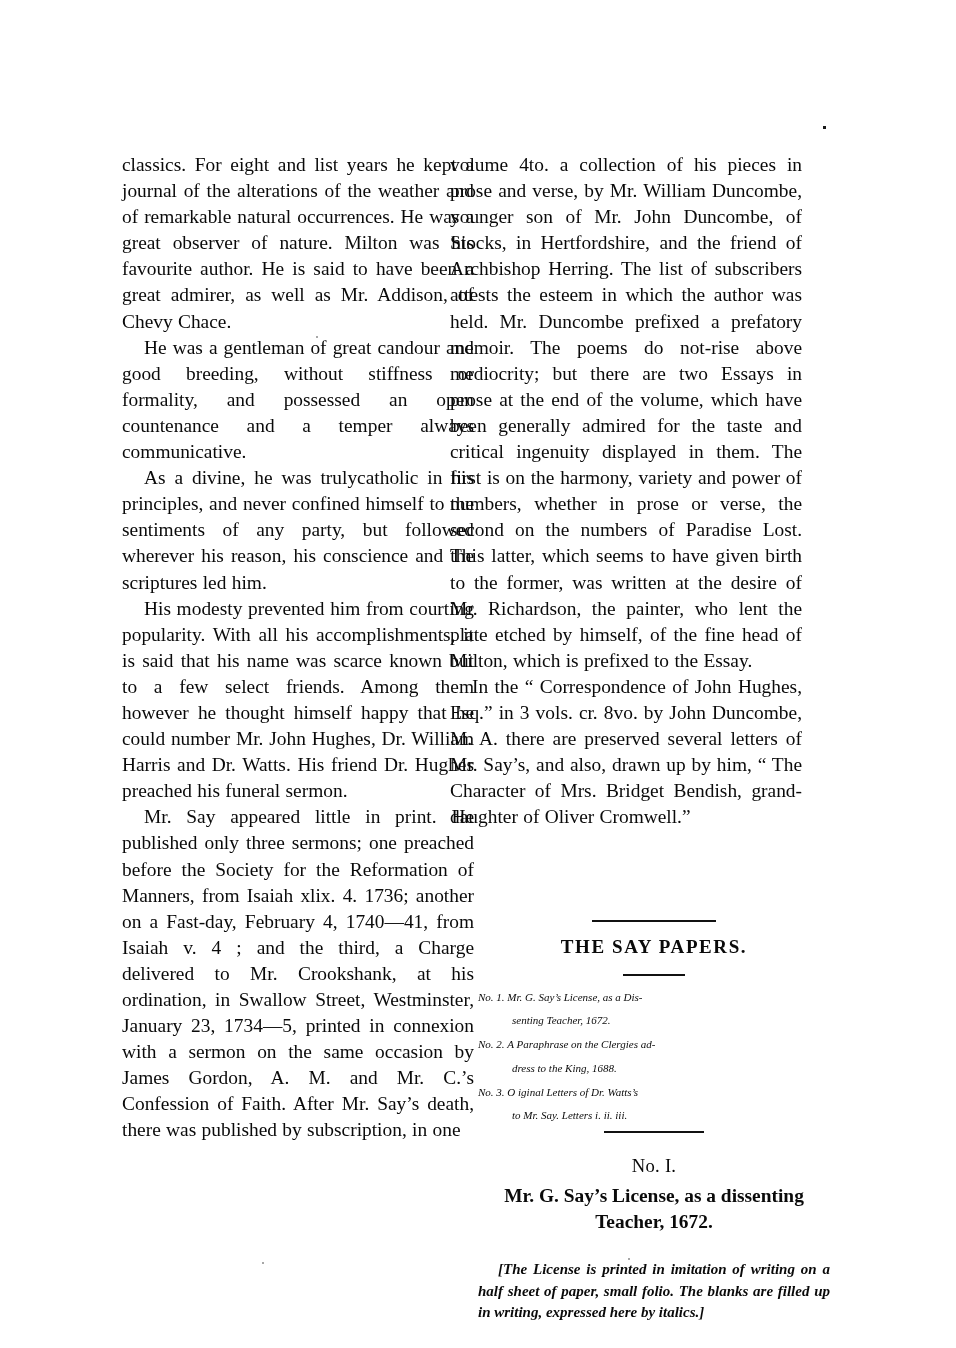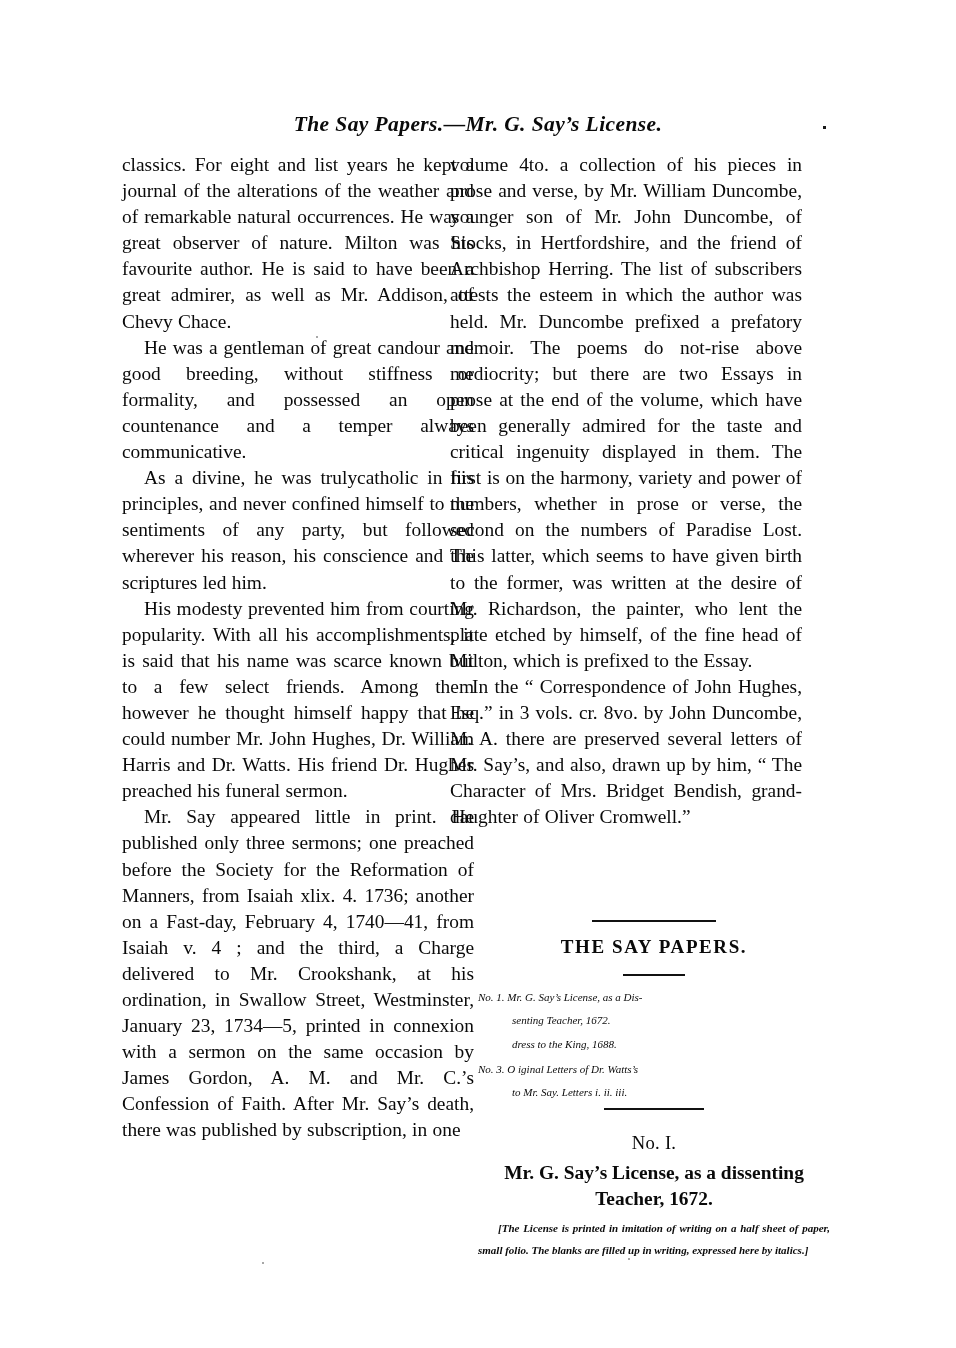--- a/index.html
+++ b/index.html
@@ -113,24 +113,24 @@
   .no-subtitle {
     text-align: center;
     font-size: 19.4px;
     line-height: 26px;
     margin-top: 6px;
     font-weight: bold;
   }
   .no-subtitle .line2 { display: block; }
 
   .editor-note {
-    margin-top: 6px;
+    margin-top: 24px;
     font-style: italic;
     font-weight: bold;
-    font-size: 11px;
+    font-size: 15px;
     line-height: 21.6px;
     text-align: justify;
     text-align-last: left;
     text-indent: 20px;
   }
 
   
   .speck {
     position: absolute;
     background: #2a2a2a;
@@ -138,21 +138,20 @@
     width: 2px;
     height: 2px;
     border-radius: 50%;
   }
 </style>
 </head>
 <body>
 
 <div id="page">
 
-  <div class="running-head">The Say Papers.—Mr. G. Say’s License.</div>
 
   <span class="head-speck"></span>
 
   <div class="col col-left">
     <p class="first">classics. For eight and list years he kept a journal of the alterations of the weather and of remarkable natural occurrences. He was a great observer of nature. Milton was his favourite author. He is said to have been a great admirer, as well as Mr. Addison, of Chevy Chace.</p>
     <p>He was a gentleman of great candour and good breeding, without stiffness or formality, and possessed an open countenance and a temper always communicative.</p>
     <p>As a divine, he was trulycatholic in his principles, and never confined himself to the sentiments of any party, but followed wherever his reason, his conscience and the scriptures led him.</p>
     <p>His modesty prevented him from courting popularity. With all his accomplishments, it is said that his name was scarce known but to a few select friends. Among them however he thought himself happy that he could number Mr. John Hughes, Dr. William Harris and Dr. Watts. His friend Dr. Hughes preached his funeral sermon.</p>
     <p>Mr. Say appeared little in print. He published only three sermons; one preached before the Society for the Reformation of Manners, from Isaiah xlix. 4. 1736; another on a Fast-day, February 4, 1740—41, from Isaiah v. 4 ; and the third, a Charge delivered to Mr. Crookshank, at his ordination, in Swallow Street, Westminster, January 23, 1734—5, printed in connexion with a sermon on the same occasion by James Gordon, A. M. and Mr. C.’s Confession of Faith. After Mr. Say’s death, there was published by subscription, in one</p>
   </div>
@@ -169,20 +168,21 @@
     <div class="say-title">THE SAY PAPERS.</div>
 
     <div class="rule rule-mid"></div>
 
     <div class="contents">
       <div class="entry">
         <span>No. 1. Mr. G. Say’s License, as a Dis-</span>
         <span class="cont-line">senting Teacher, 1672.</span>
       </div>
       <div class="entry">
+        <span>No. 2. A Paraphrase on the Clergies ad-</span>
         <span class="cont-line">dress to the King, 1688.</span>
       </div>
       <div class="entry">
         <span>No. 3. O iginal Letters of Dr. Watts’s</span>
         <span class="cont-line">to Mr. Say.   Letters i. ii. iii.</span>
       </div>
     </div>
 
     <div class="rule rule-small"></div>
 

